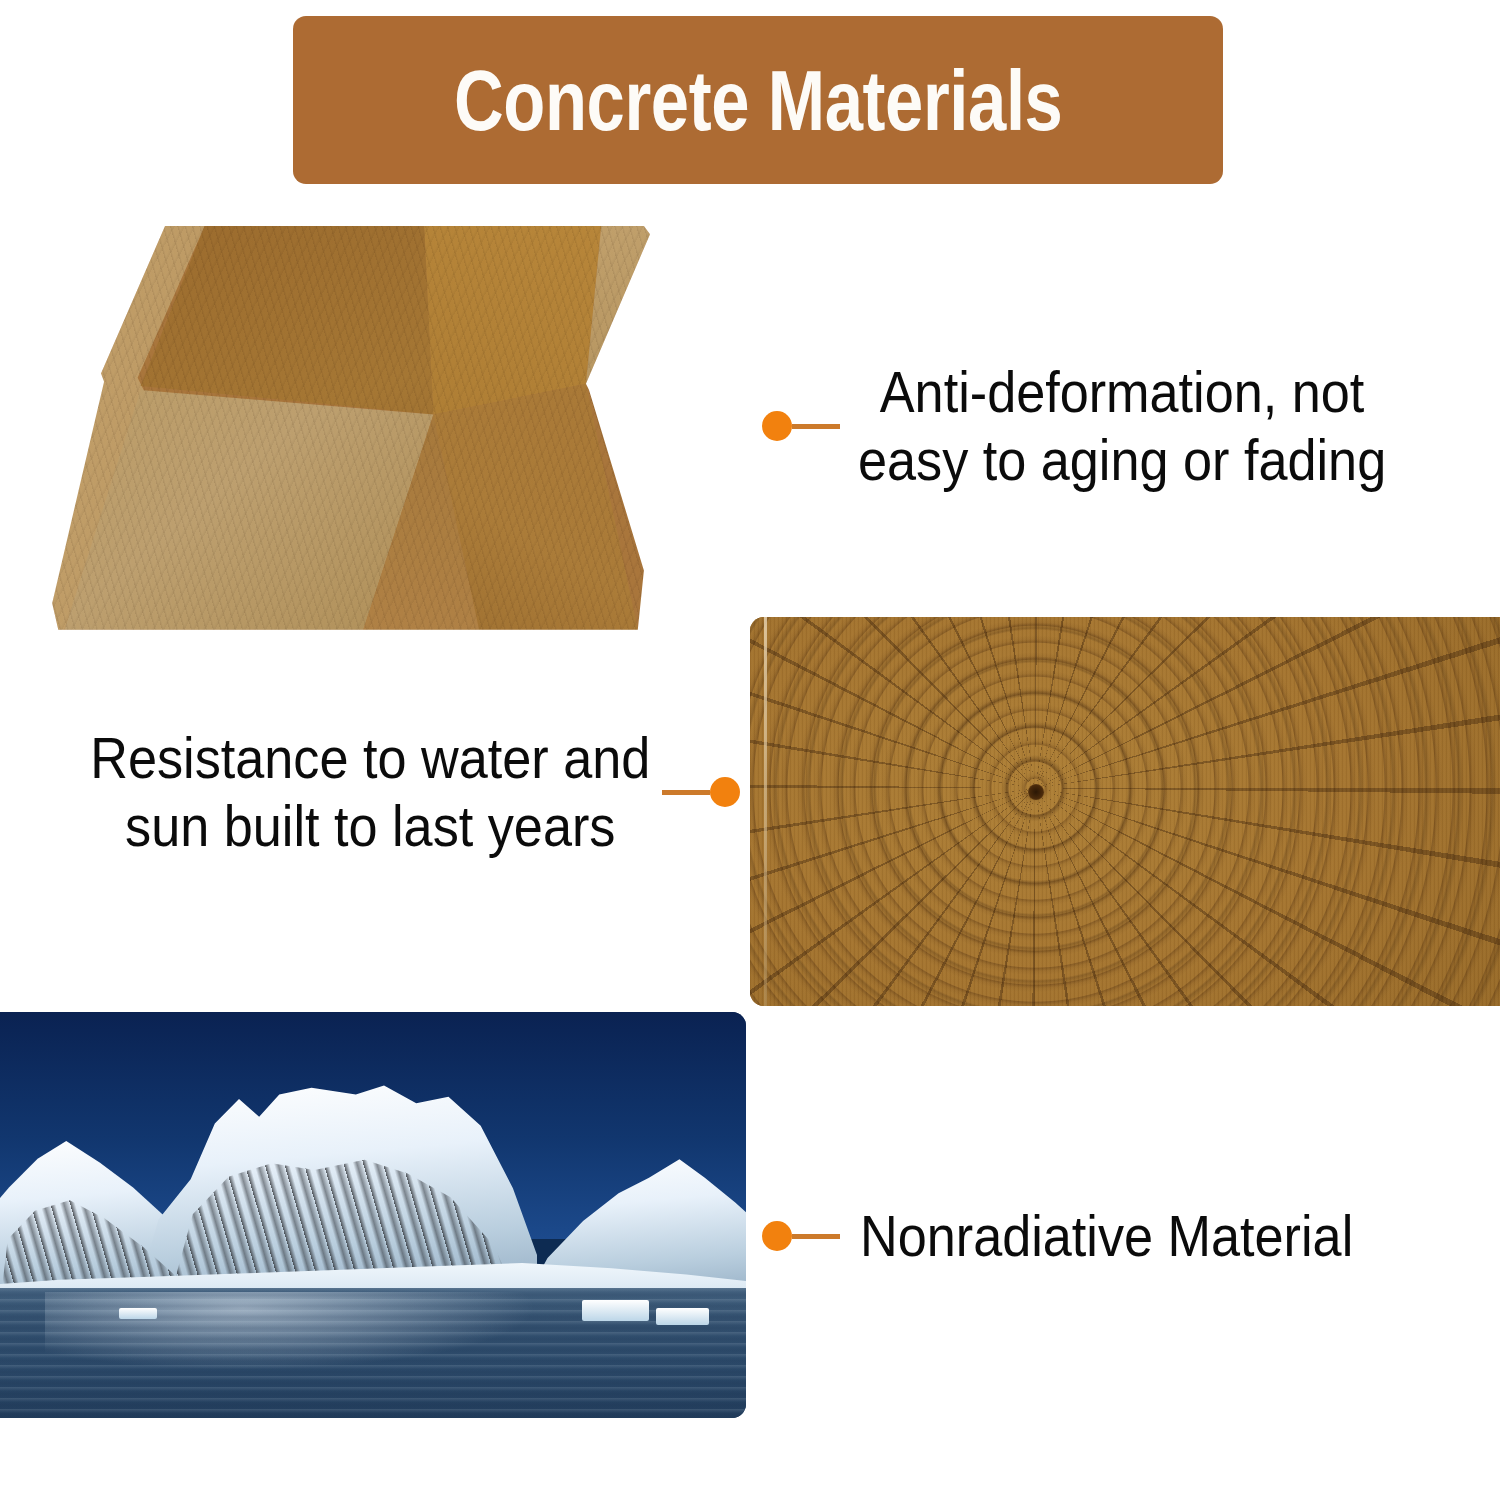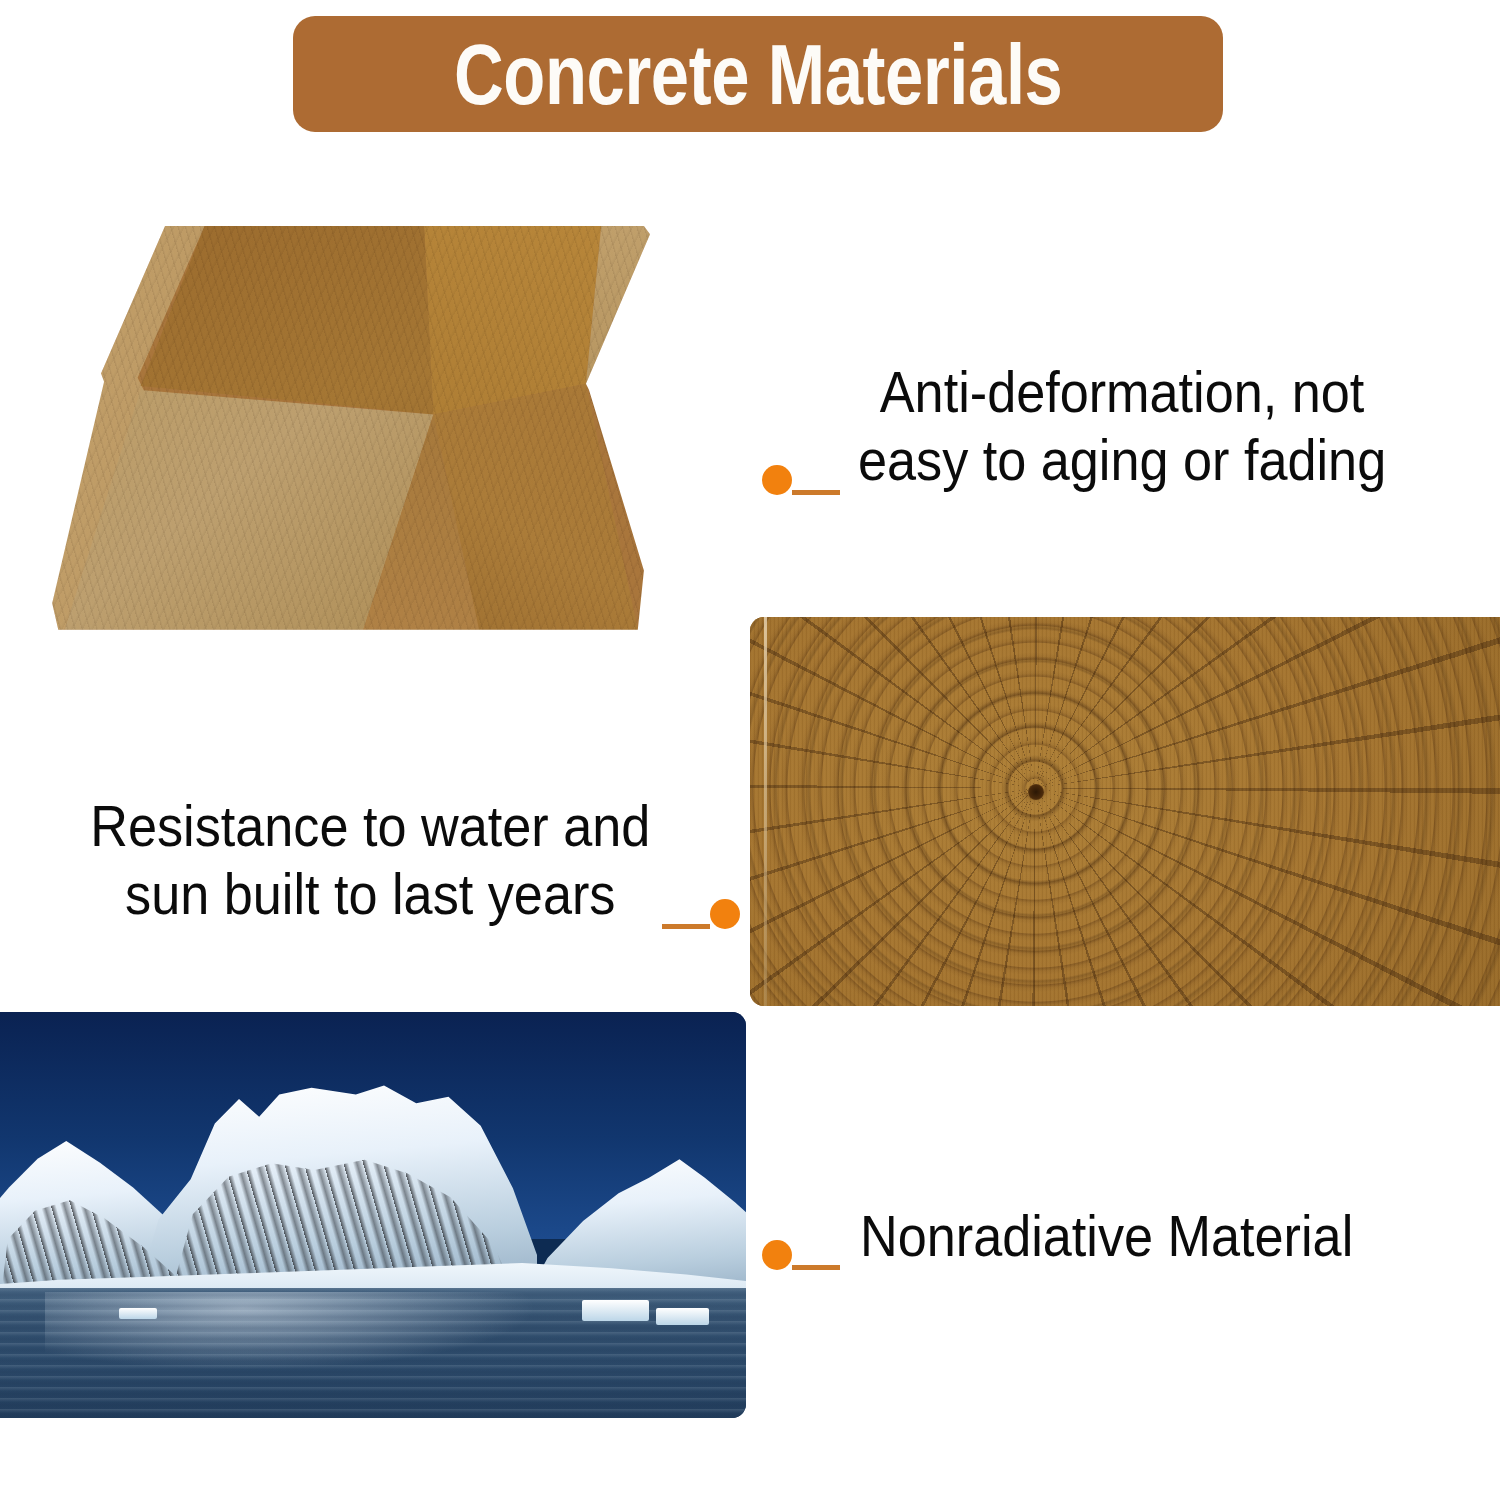--- a/index.html
+++ b/index.html
@@ -15,23 +15,23 @@
     font-family: "Liberation Sans", "DejaVu Sans", sans-serif;
     -webkit-font-smoothing: antialiased;
   }
 
   
   .title-banner {
     position: absolute;
     left: 293px;
     top: 16px;
     width: 930px;
-    height: 116px;
+    height: 168px;
     background: #ad6b33;
-    border-radius: 22px;
+    border-radius: 13px;
     display: flex;
     align-items: center;
     justify-content: center;
   }
   .title-banner .title-text {
     color: #fdfbf7;
     font-size: 86px;
     font-weight: bold;
     letter-spacing: -0.5px;
     line-height: 1;
@@ -277,21 +277,21 @@
   #photo-polar .berg {
     position: absolute;
     background: linear-gradient(180deg, #ffffff, #bcd6e8);
     border-radius: 2px;
   }
 
   
   .callout {
     position: absolute;
     display: flex;
-    align-items: flex-end;
+    align-items: center;
   }
   .callout .dot {
     width: 30px;
     height: 30px;
     border-radius: 50%;
     background: #f2810e;
     flex: 0 0 auto;
   }
   .callout .line {
     height: 5px;
@@ -316,21 +316,21 @@
   #callout-anti-deformation .line { width: 48px; }
   #callout-anti-deformation .text {
     margin-left: 18px;
     text-align: center;
     transform-origin: left center;
   }
 
   
   #callout-resistance {
     left: 28px;
-    top: 792px;
+    top: 724px;
   }
   #callout-resistance .line { width: 48px; margin-left: 12px; }
   #callout-resistance .text {
     text-align: center;
     transform-origin: right center;
   }
 
   
   #callout-nonradiative {
     left: 762px;

